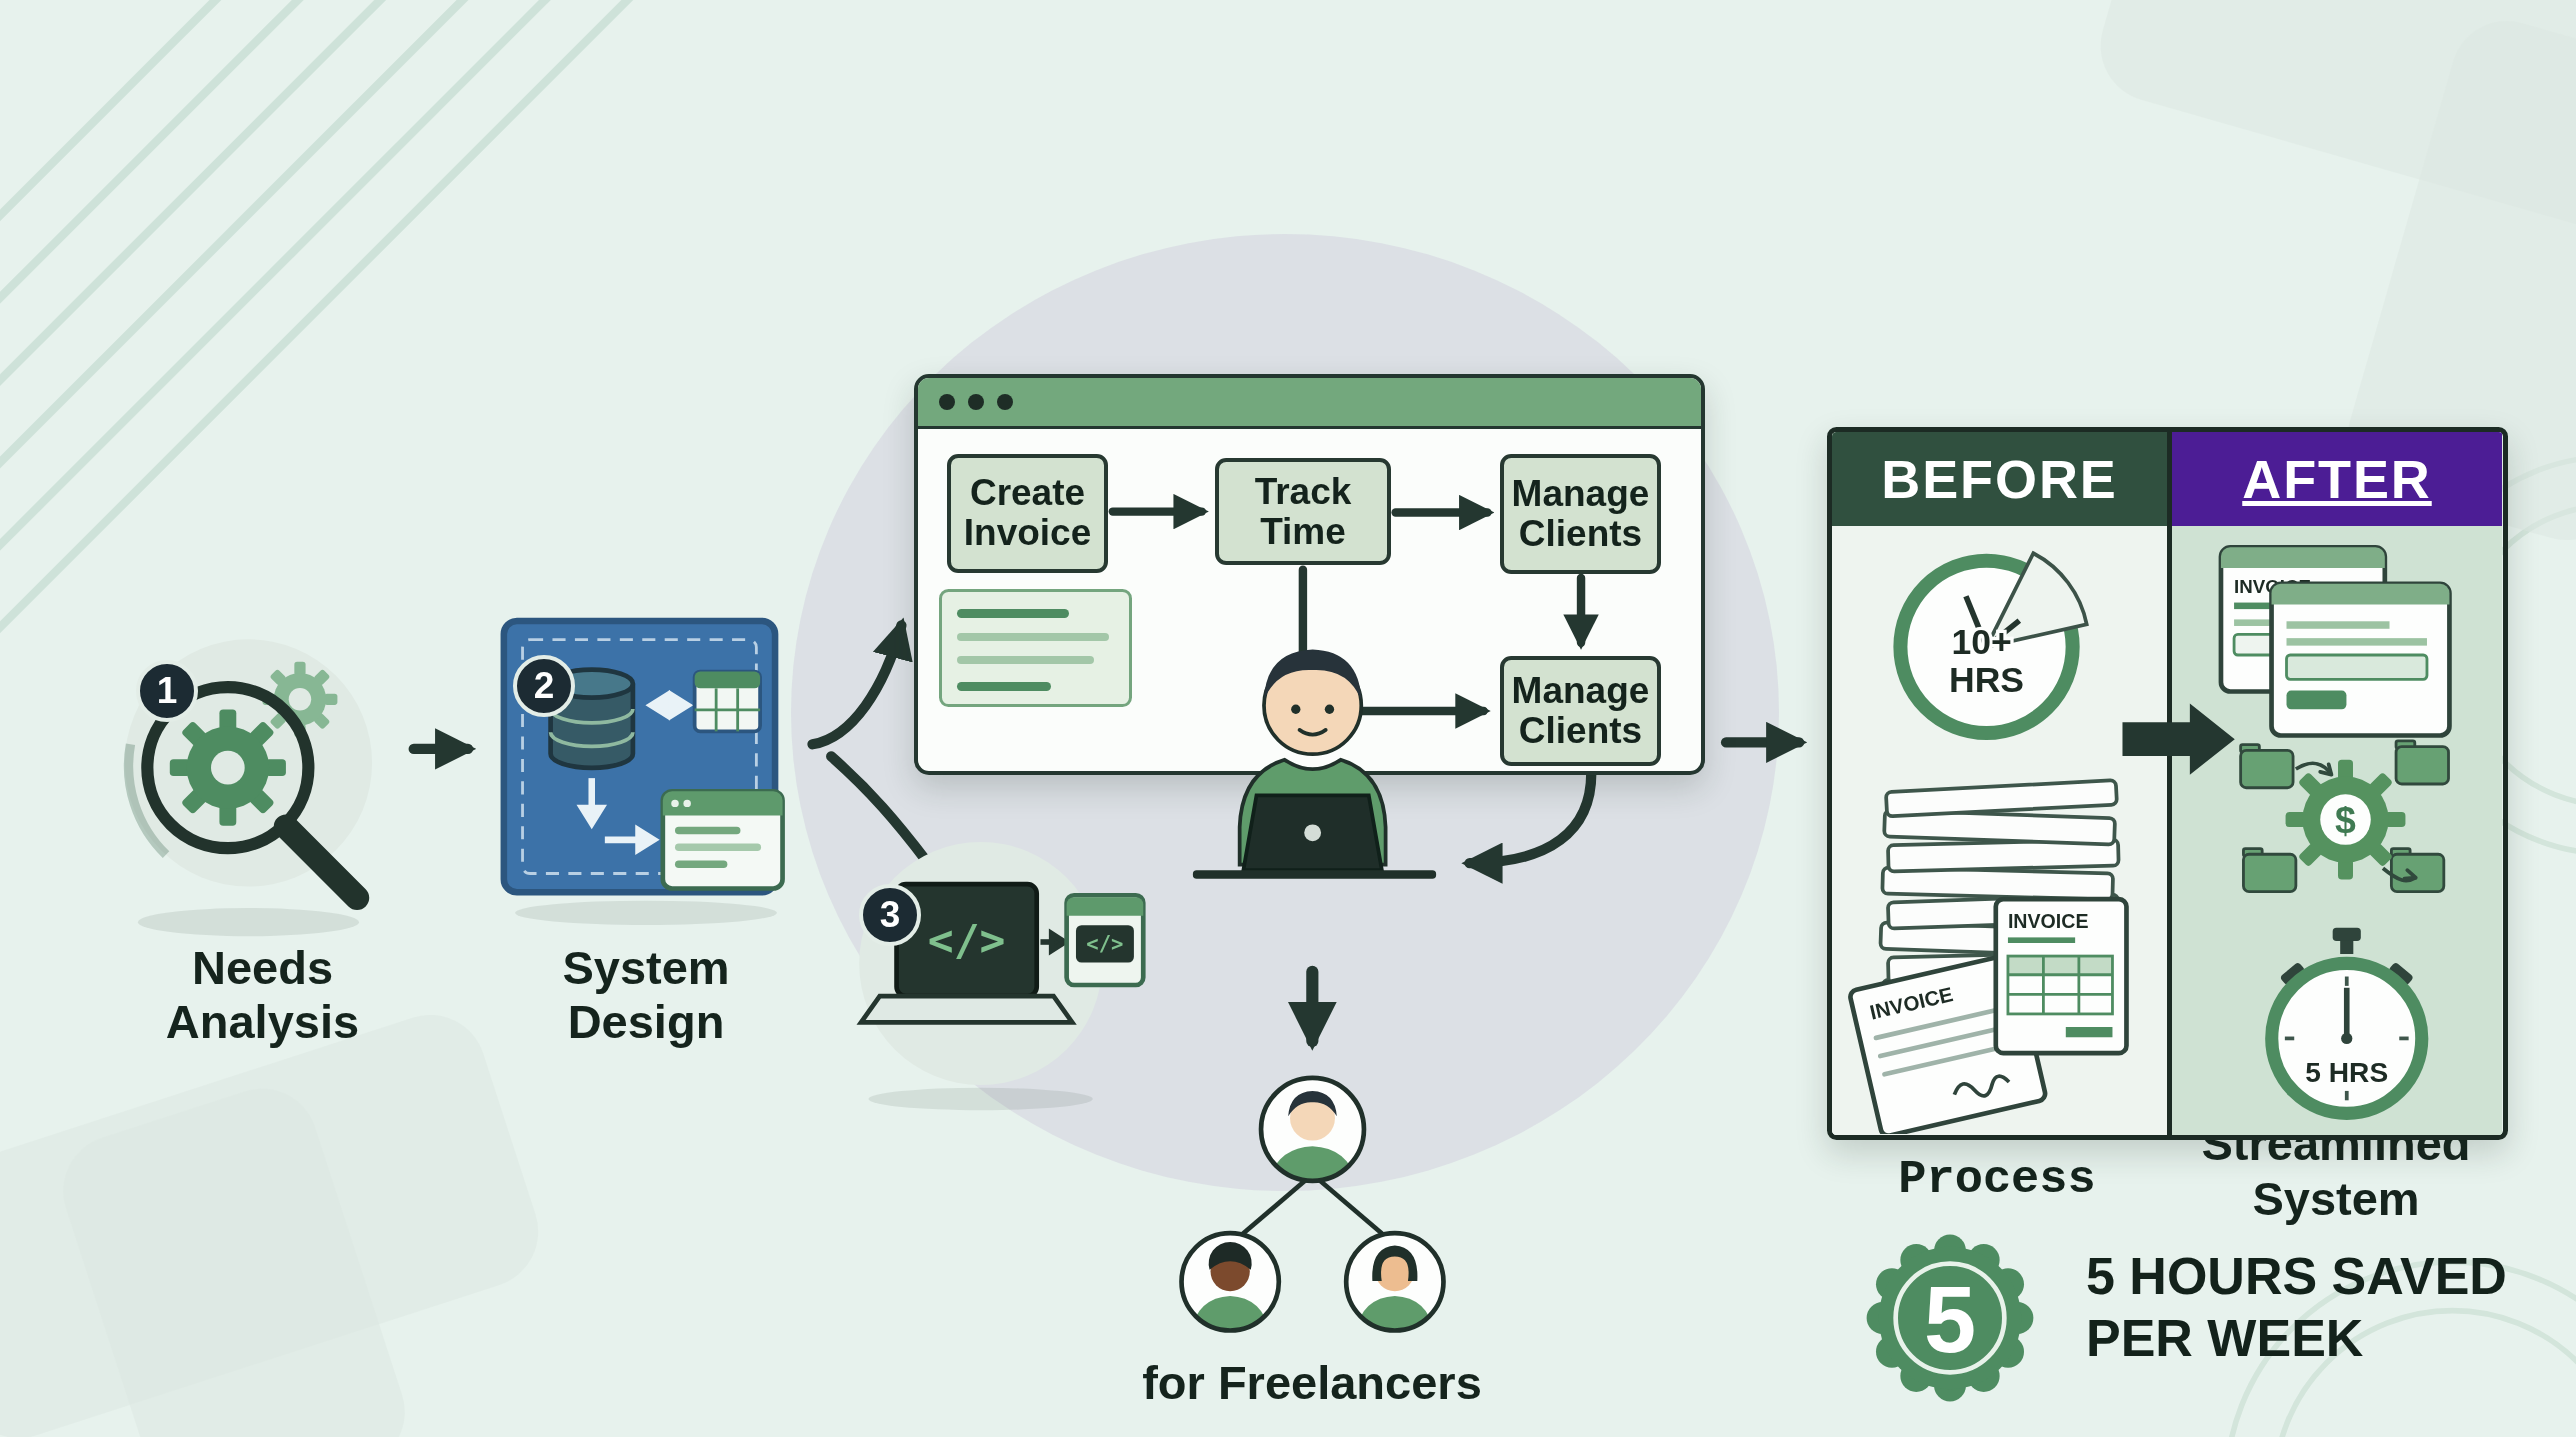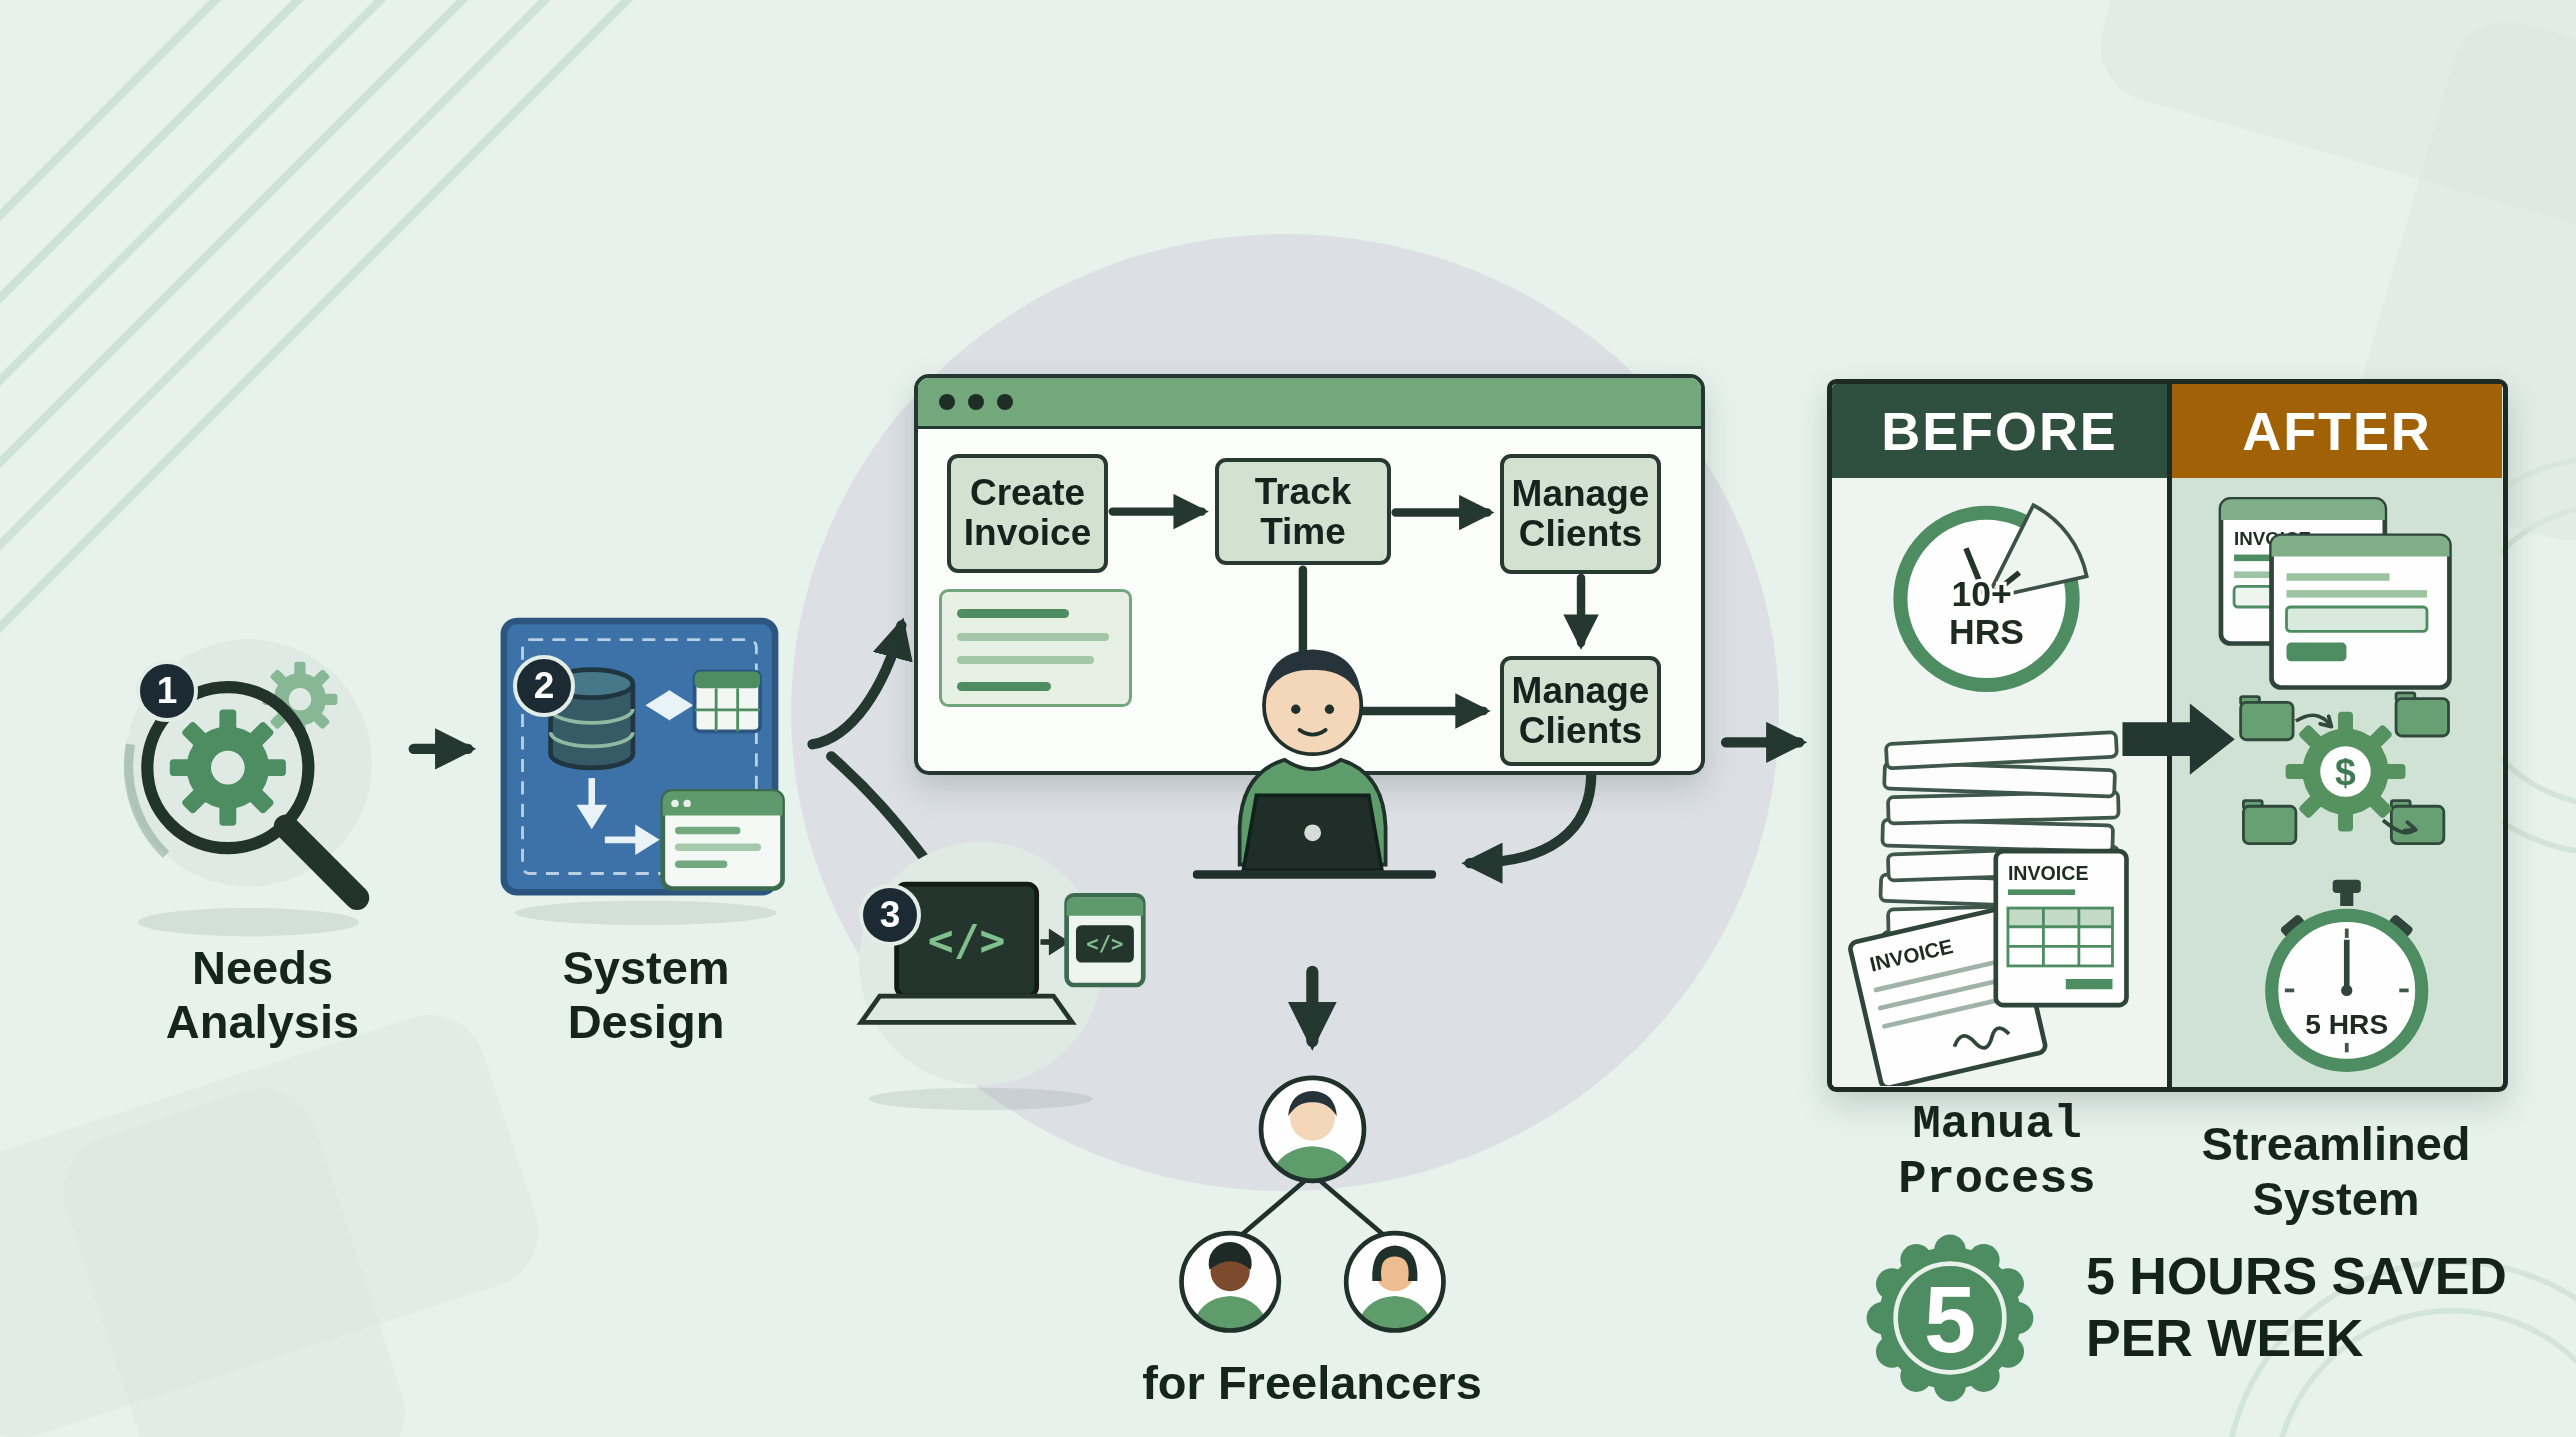--- a/index.html
+++ b/index.html
@@ -20,28 +20,28 @@
   .titlebar { height:51px; background:#73a87d; border-bottom:3.7px solid #243730; display:flex; align-items:center;
               padding-left:20.6px; gap:13px; }
   .win-dot { width:16px; height:16px; border-radius:50%; background:#1e2d26; }
   .win-body { position:absolute; left:0; top:54px; right:0; bottom:0; }
   .flow-box { position:absolute; background:#d3e2d0; border:4.7px solid #273931; border-radius:11.2px;
               display:flex; align-items:center; justify-content:center; text-align:center; font-weight:bold;
               font-size:37px; line-height:1.08; color:#14231c; white-space:pre-line; z-index:2; }
   .snippet { position:absolute; background:#e6f1e4; border:3.7px solid #74a57e; border-radius:9.4px; z-index:2; }
   .snippet .bar { position:absolute; border-radius:4.7px; }
   .panel { position:absolute; border:5.6px solid #1c2b24; border-radius:9.4px; display:flex; z-index:3;
-           box-shadow:0 13px 32px rgba(25,45,35,.18); overflow:hidden; }
+           box-shadow:0 13px 32px rgba(25,45,35,.18); overflow:hidden;margin-top:48px; }
   .col { width:335px; position:relative; }
   .col-before { background:#eef4ef; }
   .col-after  { background:#cfe2d3; border-left:5.6px solid #1c2b24; }
   .col-header { height:94px; display:flex; align-items:center; justify-content:center; color:#fff;
                 font-weight:bold; font-size:54px; letter-spacing:1.9px; }
   .col-before .col-header { background:#30503f; }
-  .col-after  .col-header { background:#a16207; }
+  .col-after  .col-header { background:#4c1d95;text-decoration:underline; }
   .col-content { position:relative; height:608px; }
   .caption { position:absolute; font-weight:bold; font-size:47px; line-height:1.18; text-align:center;
              color:#15241d; z-index:2; white-space:pre-line; }
   .savings { position:absolute; font-weight:bold; font-size:52px; line-height:1.2; color:#13221b; z-index:2;
              white-space:pre-line; }
   svg text { font-family:"Liberation Sans","DejaVu Sans",sans-serif; }
   .label-under { position:absolute; font-weight:bold; font-size:47px; text-align:center; color:#15241d; z-index:4; }
 </style>
 </head>
 <body>

